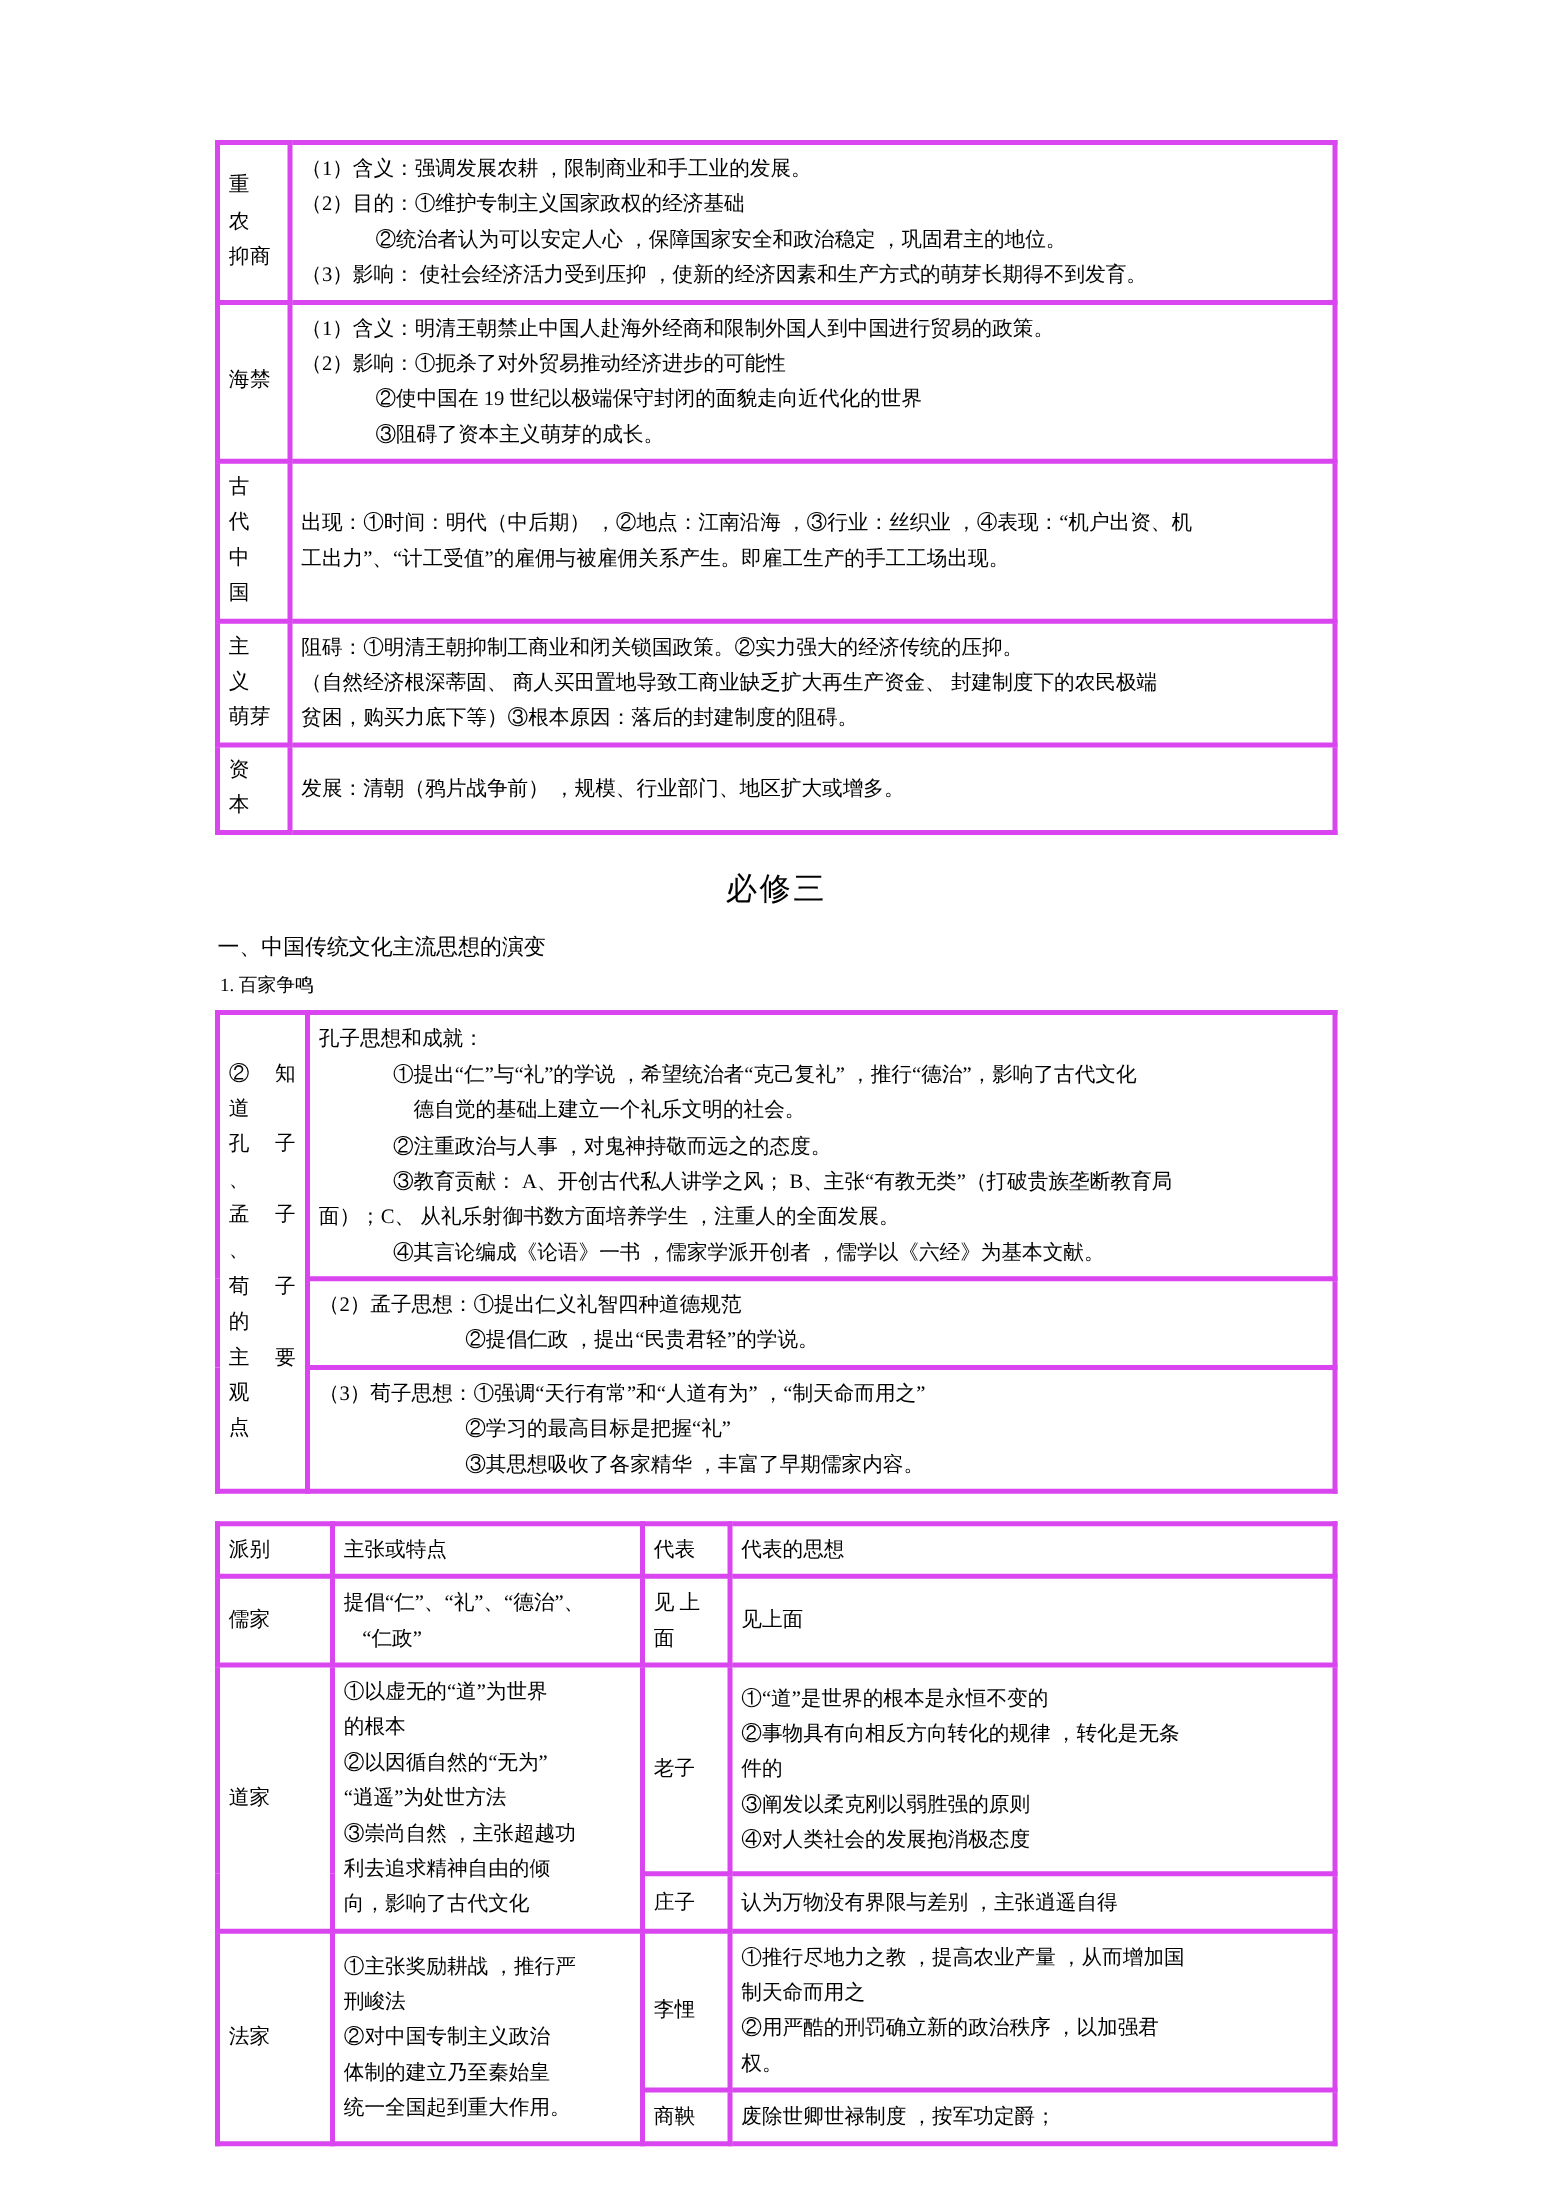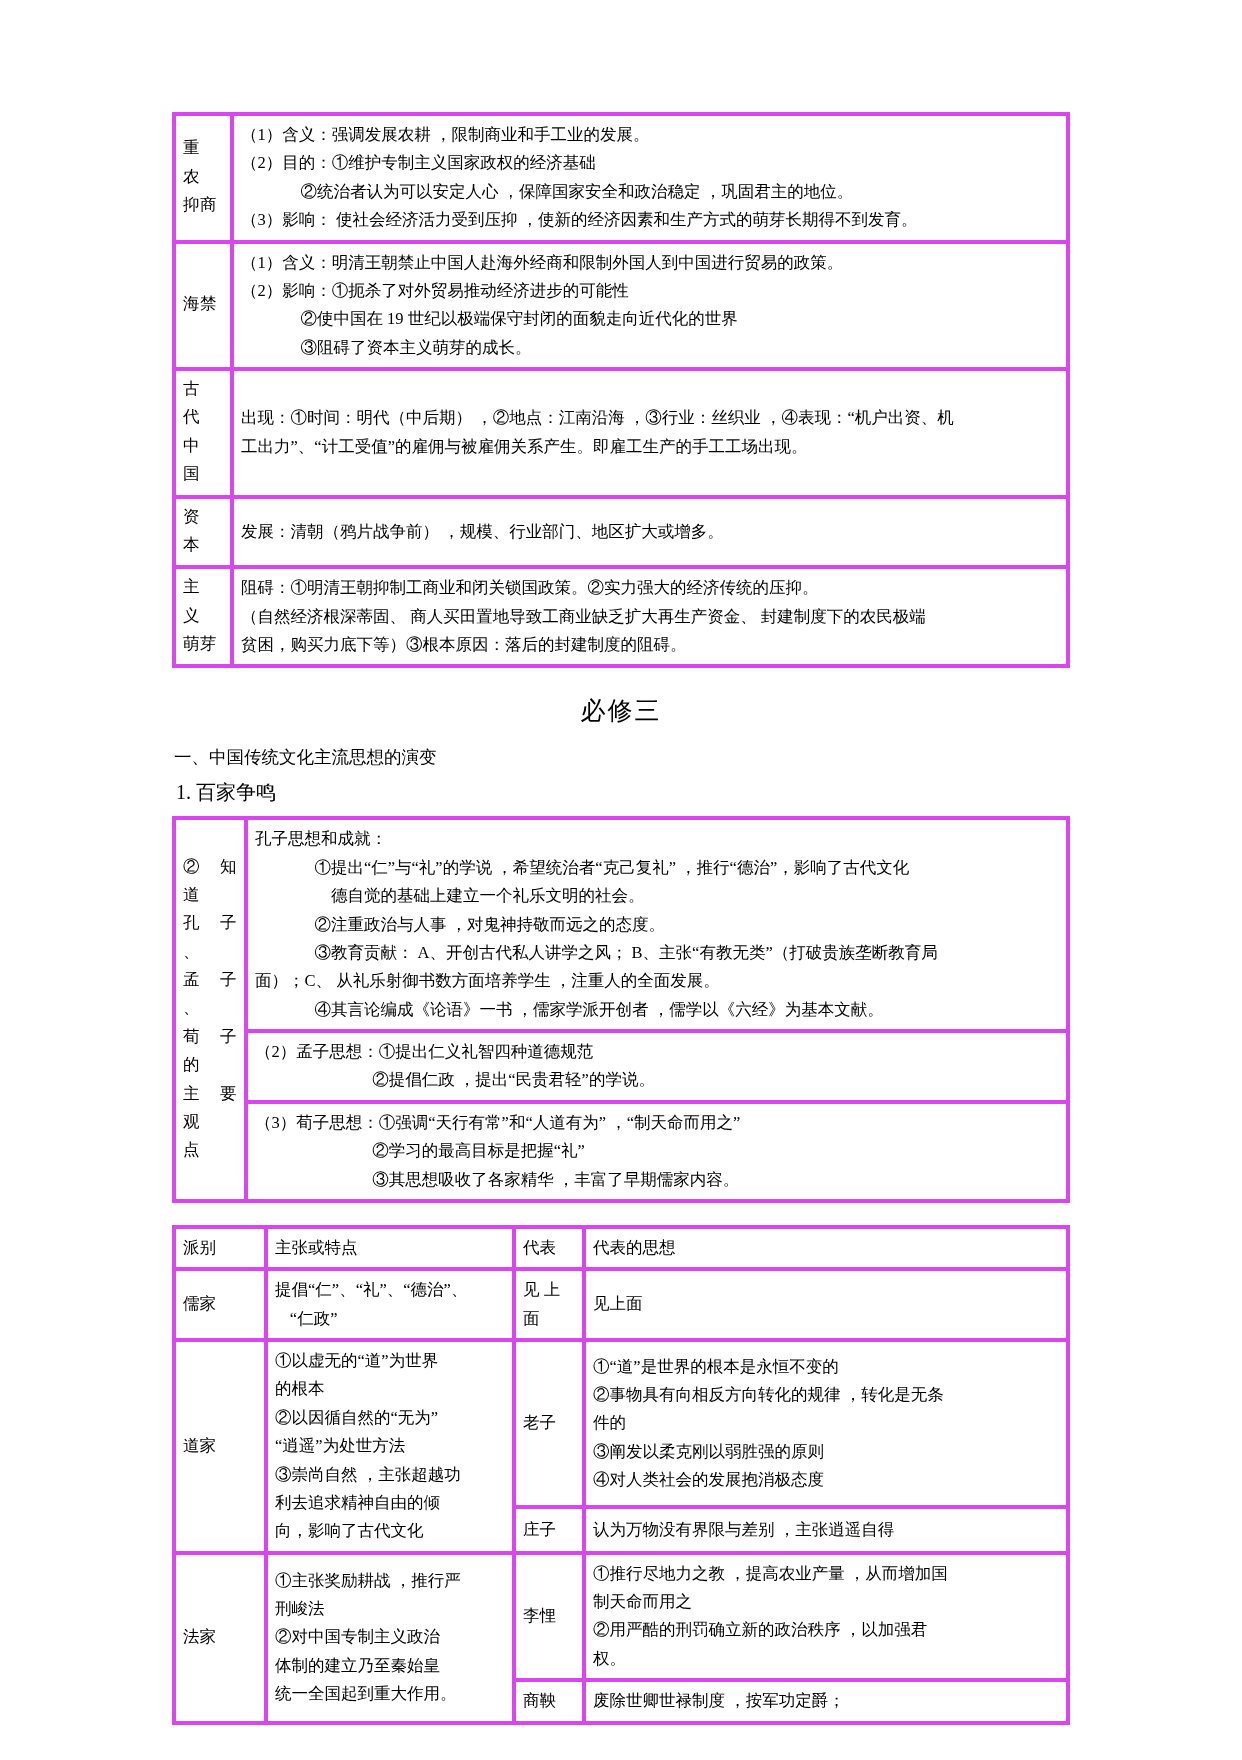--- a/index.html
+++ b/index.html
@@ -43,21 +43,21 @@
     font-weight:normal;
     margin:26px 0 18px 0;
     letter-spacing:2px;
   }
   .h-sec {
     font-size:17.5px;
     margin:6px 0 10px 2px;
     font-family:Liberation Serif, serif;
   }
   .h-sub {
-    font-size:20px;
+    font-size:15px;
     margin:4px 0 10px 4px;
   }
   .gap-22 { height:22px; }
   .cell-text { display:block; }
   td.mid { vertical-align:middle; }
   td.top { vertical-align:top; }
   .t2 td { line-height:1.62;margin-top:43px; }
 </style>
 </head>
 <body>
@@ -98,35 +98,35 @@
           <span class="lc-line spread">古 代</span>
           <span class="lc-line spread">中 国</span>
         </td>
         <td class="top">
           <span class="cell-text">出现：①时间：明代（中后期）      ，②地点：江南沿海  ，③行业：丝织业 ，④表现：“机户出资、机</span>
           <span class="cell-text">工出力”、“计工受值”的雇佣与被雇佣关系产生。即雇工生产的手工工场出现。</span>
         </td>
       </tr>
       <tr>
         <td class="label-cell mid">
-          <span class="lc-line spread">资 本</span>
-        </td>
-        <td class="top">
-          <span class="cell-text">发展：清朝（鸦片战争前）      ，规模、行业部门、地区扩大或增多。</span>
-        </td>
-      </tr>
-      <tr>
-        <td class="label-cell mid">
           <span class="lc-line spread">主 义</span>
           <span class="lc-line">萌芽</span>
         </td>
         <td class="top">
           <span class="cell-text">阻碍：①明清王朝抑制工商业和闭关锁国政策。②实力强大的经济传统的压抑。</span>
           <span class="cell-text">（自然经济根深蒂固、    商人买田置地导致工商业缺乏扩大再生产资金、      封建制度下的农民极端</span>
           <span class="cell-text">贫困，购买力底下等）③根本原因：落后的封建制度的阻碍。</span>
+        </td>
+      </tr>
+      <tr>
+        <td class="label-cell mid">
+          <span class="lc-line spread">资 本</span>
+        </td>
+        <td class="top">
+          <span class="cell-text">发展：清朝（鸦片战争前）      ，规模、行业部门、地区扩大或增多。</span>
         </td>
       </tr>
     </tbody>
   </table>
 
   <div class="big-title">必修三</div>
 
   <div class="h-sec">一、中国传统文化主流思想的演变</div>
   <div class="h-sub">1.  百家争鸣</div>
 

